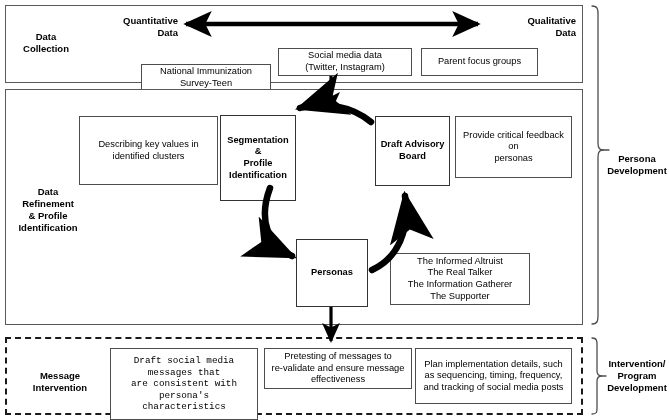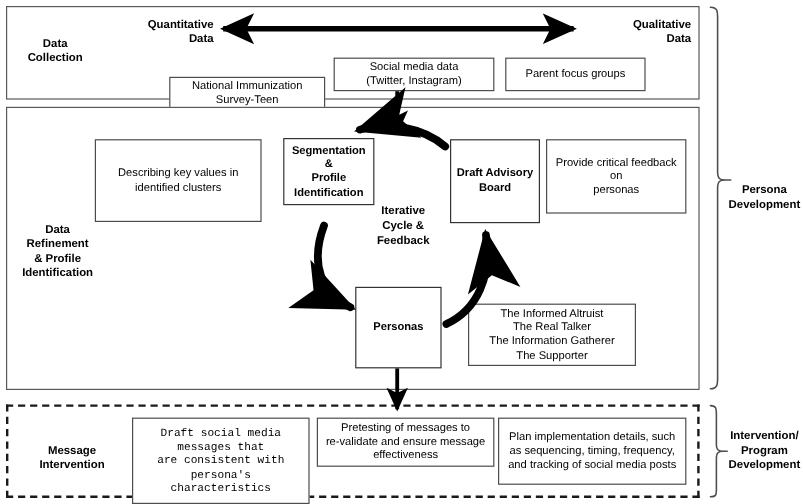--- a/index.html
+++ b/index.html
@@ -113,40 +113,37 @@
   <div class="section" style="left:5px; top:89px; width:578px; height:236px;"></div>
 
   <div class="stage-label multiline" style="left:8px; top:186px; width:80px;">Data
 Refinement
 &amp; Profile
 Identification</div>
 
   <div class="node multiline" style="left:79px; top:116px; width:139px; height:69px;">Describing key values in
 identified clusters</div>
 
-  <div class="node bold multiline" style="left:236px; top:115px; width:76px; height:56px;">Segmentation &amp;
+  <div class="node bold multiline" style="left:220px; top:115px; width:76px; height:86px;">Segmentation &amp;
 Profile
 Identification</div>
 
   <div class="node bold multiline" style="left:375px; top:116px; width:75px; height:70px;">Draft Advisory
 Board</div>
 
   <div class="node multiline" style="left:455px; top:116px; width:117px; height:62px;">Provide critical feedback on
 personas</div>
 
   <div class="node bold multiline" style="left:296px; top:239px; width:72px; height:68px;">Personas</div>
 
   <div class="node multiline" style="left:390px; top:253px; width:140px; height:52px;">The Informed Altruist
 The Real Talker
 The Information Gatherer
 The Supporter</div>
 
-  <div class="cycle-label multiline" style="left:297px; top:170px; width:78px;">Iterative
-Cycle &amp;
-Feedback</div>
 
   <div class="section dashed" style="left:5px; top:337px; width:578px; height:78px;"></div>
 
   <div class="stage-label multiline" style="left:18px; top:370px; width:84px;">Message
 Intervention</div>
 
   <div class="node multiline" style="left:110px; top:348px; width:148px; height:72px;font-family:Liberation Mono, monospace;">Draft social media messages that
 are consistent with persona's
 characteristics</div>
 

